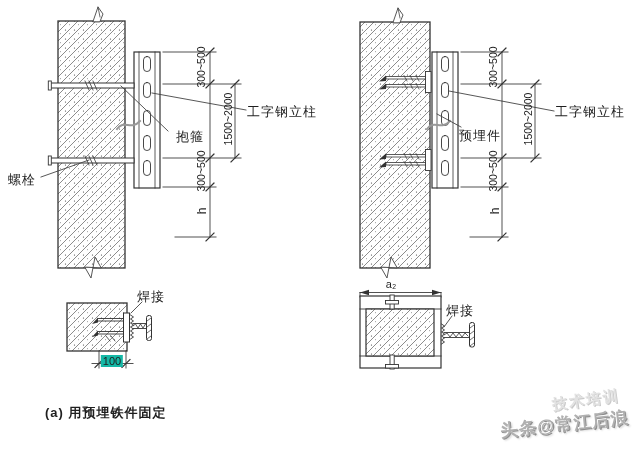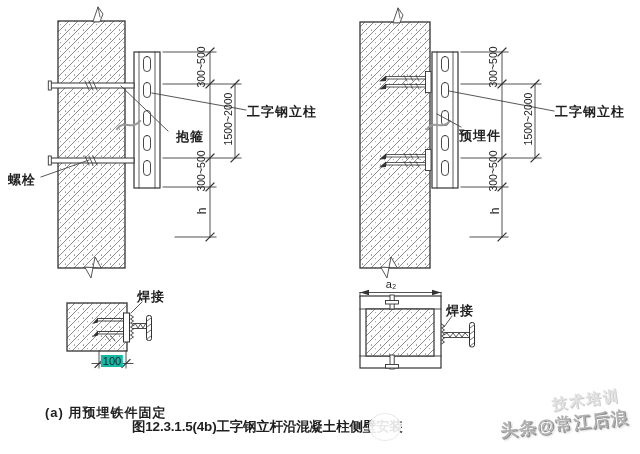--- a/index.html
+++ b/index.html
@@ -1,19 +1,19 @@
 <!DOCTYPE html>
 <html><head>
 <meta charset="utf-8">
 <style>
   html,body{margin:0;padding:0;background:#fff;}
   .stage{position:relative;width:640px;height:454px;background:#fff;overflow:hidden;
          font-family:"Liberation Sans", sans-serif;color:#1f1f1f;}
   svg{position:absolute;left:0;top:0;}
-  .lbl{position:absolute;font-size:13px;font-weight:700;white-space:nowrap;letter-spacing:1px;}
+  .lbl{position:absolute;font-size:13px;font-weight:400;white-space:nowrap;letter-spacing:1px;}
   .dim-v{position:absolute;font-size:10.5px;white-space:nowrap;
          transform:translate(-50%,-50%) rotate(-90deg);letter-spacing:0;}
   .dim-h{position:absolute;font-size:11px;white-space:nowrap;
          transform:translate(-50%,-50%);background:#14b8a6;padding:0 2px;}
   .cap{position:absolute;font-size:13px;font-weight:600;white-space:nowrap;letter-spacing:1px;margin-top:24px;}
   .figcap{position:absolute;font-size:13.5px;font-weight:700;white-space:nowrap;letter-spacing:-0.2px;}
   .figcap .obscured{position:relative;color:#555;}
   .figcap .obscured::after{content:"";position:absolute;left:-7px;top:-6px;width:30px;height:26px;
          background:rgba(255,255,255,0.86);border:1px solid #ececec;border-radius:50%;}
   .figcap .suffix{color:#3a3a3a;}
@@ -203,20 +203,17 @@
 <div class="dim-v" style="left:528px;top:119px;">1500~2000</div>
 <div class="dim-v" style="left:493px;top:171px;">300~500</div>
 <div class="dim-v" style="left:495px;top:211px;font-size:12px;">h</div>
 
 <div class="lbl" style="left:137px;top:288px;">焊接</div>
 <div class="lbl" style="left:446px;top:302px;">焊接</div>
 <div class="dim-h" style="left:112px;top:361px;">100</div>
 <div class="dim-h" style="left:391px;top:284px;background:transparent;">a₂</div>
 
 <div class="cap" style="left:45px;top:380px;">(a) 用预埋铁件固定</div>
-<div class="figcap" style="left:132px;top:418px;">
-  <span>图12.3.1.5(4b)工字钢立杆沿混凝土柱侧壁</span><span class="obscured">安</span><span class="suffix">装</span>
-</div>
 
 <div class="wm wm-secondary">技术培训</div>
 <div class="wm wm-primary">头条@常江后浪</div>
 
 </div>
 
 </body></html>

